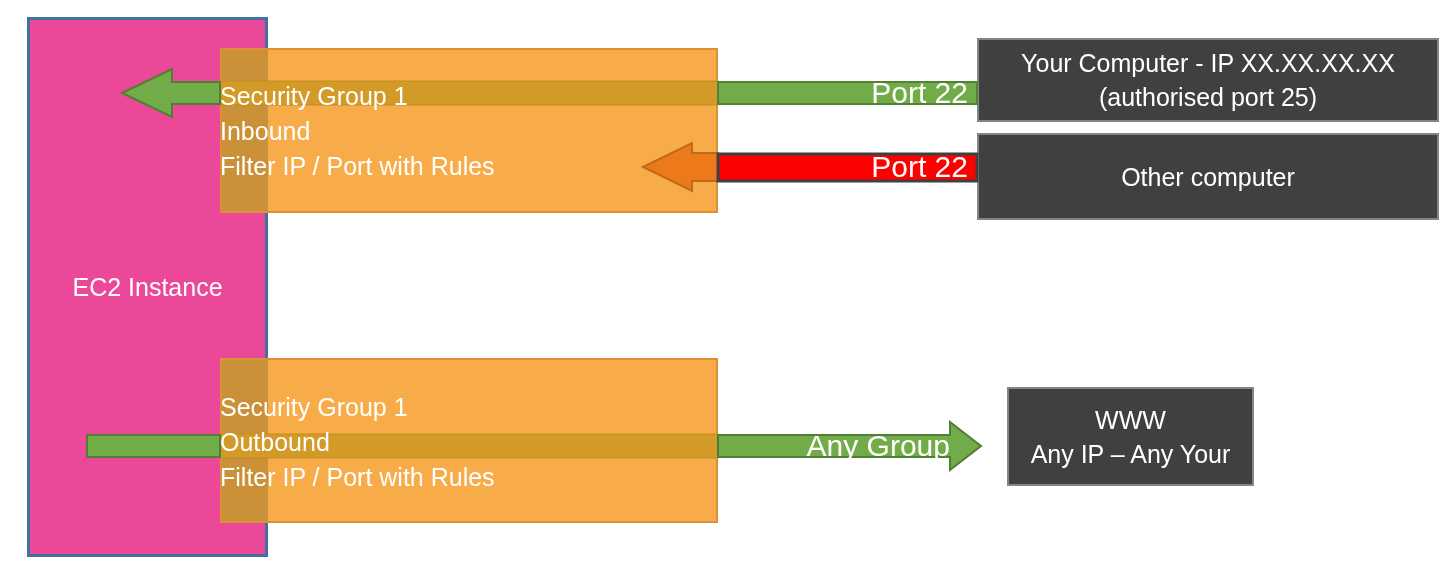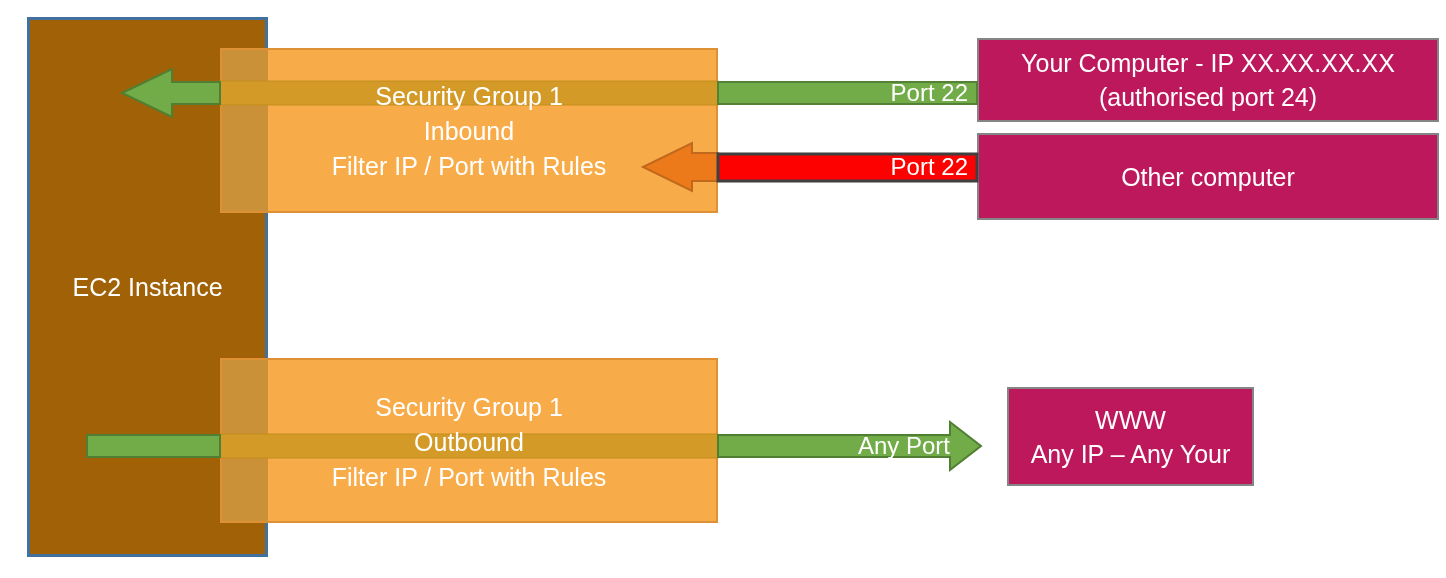--- a/index.html
+++ b/index.html
@@ -9,21 +9,21 @@
     background:#ffffff;
     font-family:"Liberation Sans","DejaVu Sans",sans-serif;
     overflow:hidden;
   }
   .box{position:absolute;box-sizing:border-box;display:flex;flex-direction:column;justify-content:center;align-items:center;text-align:center;color:#ffffff;}
   .box .line{white-space:nowrap;}
 
   
   #ec2-box{
     left:27px;top:17px;width:241px;height:540px;
-    background:#a16207;border:3px solid #41719C;
+    background:#ec4899;border:3px solid #41719C;
     z-index:1;font-size:25px;line-height:36px;
   }
 
   
   .sg-box{
     position:absolute;left:220px;width:498px;height:165px;
     background:#F8AC49;border:2px solid #DE9134;
     box-sizing:border-box;z-index:2;
   }
   #sg-inbound-box{top:48px;}
@@ -33,42 +33,42 @@
   .overlap-shade{
     position:absolute;left:222px;width:46px;height:161px;
     background:#CB9138;z-index:3;
   }
   #overlap-in{top:50px;}
   #overlap-out{top:360px;}
 
   
   .sg-text{
     position:absolute;left:220px;width:498px;
-    color:#ffffff;font-size:25px;line-height:35px;text-align:center;
+    color:#ffffff;font-size:25px;line-height:35px;
     z-index:5;
   }
   #sg-inbound-text{top:79px;}
   #sg-outbound-text{top:390px;}
 
   
   .endpoint{
-    background:#be185d;border:2px solid #858585;
+    background:#404040;border:2px solid #858585;
     font-size:25px;line-height:34px;z-index:2;
   }
   #your-computer-box{left:977px;top:38px;width:462px;height:84px;}
   #other-computer-box{left:977px;top:133px;width:462px;height:87px;}
   #www-box{left:983px;top:387px;width:247px;height:99px;margin-left:24px;}
 
   
   #arrows{position:absolute;left:0;top:0;width:1446px;height:578px;z-index:4;pointer-events:none;}
 
   
   .flow-label{
     position:absolute;z-index:5;color:#ffffff;
-    font-size:24px;line-height:30px;white-space:nowrap;
+    font-size:30px;line-height:30px;white-space:nowrap;
   }
   #label-inbound-allowed{top:78px;right:478px;}
   #label-inbound-blocked{top:152px;right:478px;}
   #label-outbound{top:431px;right:496px;}
 </style>
 </head>
 <body>
 
 <div class="canvas">
 
@@ -107,27 +107,27 @@
     <div class="line">Filter IP / Port with Rules</div>
   </div>
   <div class="sg-text" id="sg-outbound-text">
     <div class="line">Security Group 1</div>
     <div class="line">Outbound</div>
     <div class="line">Filter IP / Port with Rules</div>
   </div>
 
   <div class="box endpoint" id="your-computer-box">
     <div class="line">Your Computer - IP XX.XX.XX.XX</div>
-    <div class="line">(authorised port 24)</div>
+    <div class="line">(authorised port 25)</div>
   </div>
   <div class="box endpoint" id="other-computer-box">
     <div class="line">Other computer</div>
   </div>
   <div class="box endpoint" id="www-box">
     <div class="line">WWW</div>
     <div class="line">Any IP – Any Your</div>
   </div>
 
   <div class="flow-label" id="label-inbound-allowed">Port 22</div>
   <div class="flow-label" id="label-inbound-blocked">Port 22</div>
-  <div class="flow-label" id="label-outbound">Any Port</div>
+  <div class="flow-label" id="label-outbound">Any Group</div>
 
 </div>
 
 </body></html>

